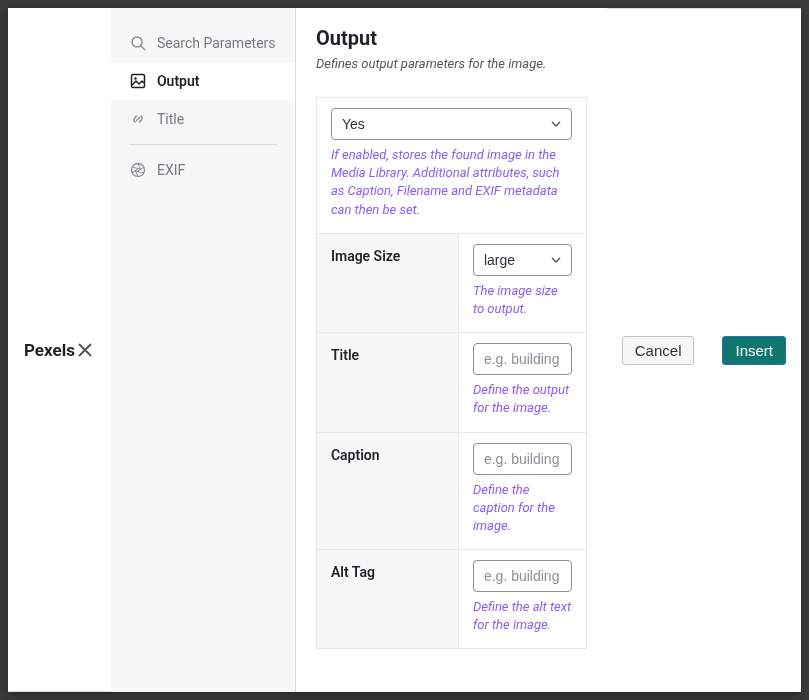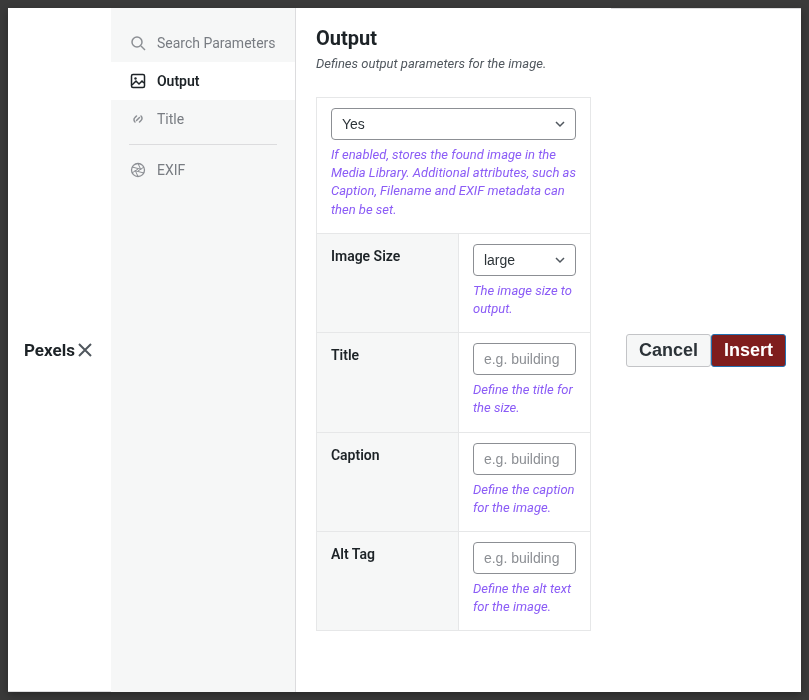--- a/index.html
+++ b/index.html
@@ -167,35 +167,35 @@
     }
     .footer {
       display: flex;
       justify-content: space-between;
       align-items: center;
       padding: 10px 15px;
       border-top: 1px solid #dcdcde;
     }
     .btn {
       padding: 5px 12px;
-      font-size: 18px;
+      font-size: 15px;
       border-radius: 3px;
       cursor: pointer;
       border: 1px solid;
-      font-weight: bold;
     }
     .btn-cancel {
       background: #f6f7f7;
       border-color: #c3c4c7;
       color: #2c3338;
     }
     .btn-primary {
-      background: #7f1d1d;
+      background: #0f766e;
       border-color: #2271b1;
       color: #ffffff;
+      margin-left: 28px;
     }
     
     .content-wrap::-webkit-scrollbar { width: 12px; }
     .content-wrap::-webkit-scrollbar-thumb { background: #c3c4c7; border-radius: 6px; }
   </style>
 </head>
 <body>
 
 <div class="dialog">
 
@@ -281,21 +281,21 @@
                 </svg>
             </div>
             <p class="helper">The image size to output.</p>
           </div>
         </div>
 
         <div class="field-row">
           <div class="field-label">Title</div>
           <div class="field-body">
             <input type="text" class="text-input" placeholder="e.g. building" style="">
-            <p class="helper">Define the title for the size.</p>
+            <p class="helper">Define the output for the image.</p>
           </div>
         </div>
 
         <div class="field-row">
           <div class="field-label">Caption</div>
           <div class="field-body">
             <input type="text" class="text-input" placeholder="e.g. building" style="">
             <p class="helper">Define the caption for the image.</p>
           </div>
         </div>

